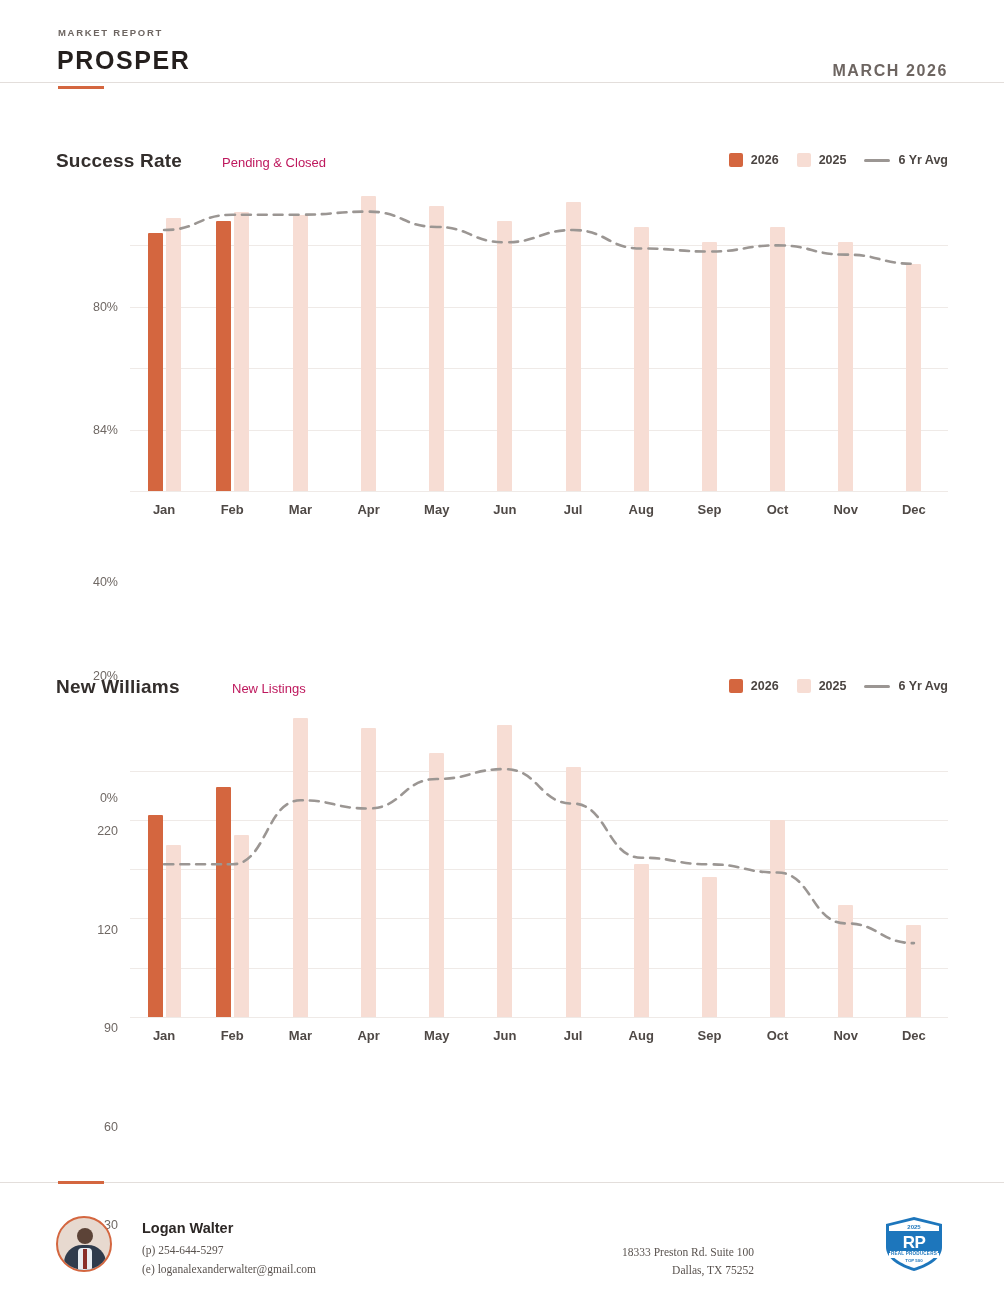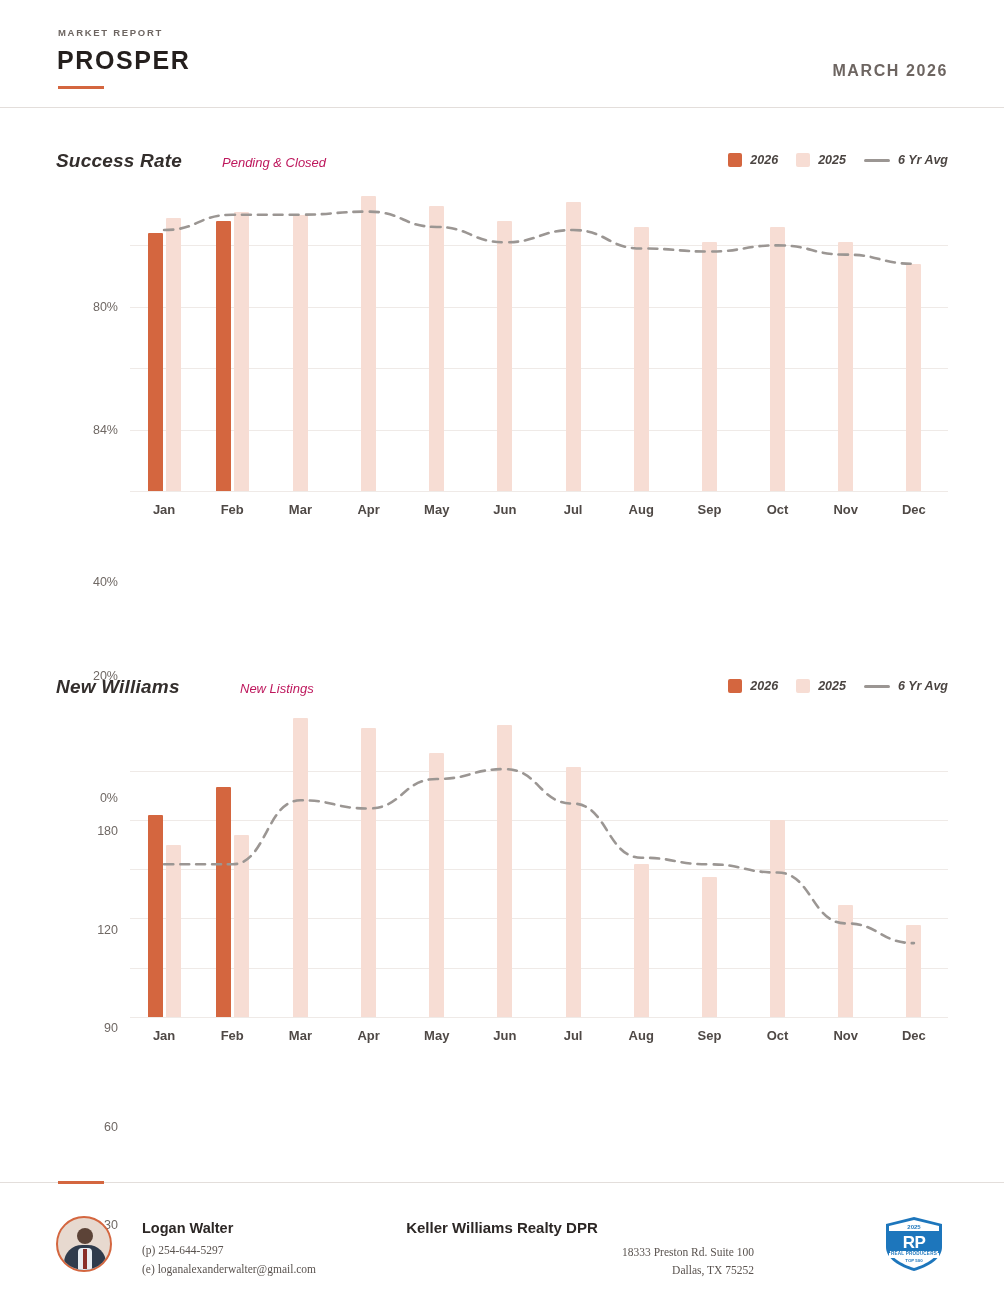--- a/index.html
+++ b/index.html
@@ -9,21 +9,21 @@
     height: 1304px;
     background: #ffffff;
     font-family: "Liberation Sans", sans-serif;
     color: #3f3a38;
     position: relative;
     overflow: hidden;
   }
 
   
   .header {
-    height: 108px;
+    height: 83px;
     border-bottom: 1px solid #e3dedb;
     position: relative;
     padding: 0 56px;
   }
   .kicker {
     position: absolute;
     left: 58px;
     top: 27px;
     font-size: 9.5px;
     letter-spacing: 1.7px;
@@ -55,38 +55,38 @@
     letter-spacing: 1.6px;
     font-weight: bold;
     color: #6d6561;
   }
 
   
   .chart-block { position: absolute; left: 0; width: 1004px; }
   #chart-success { top: 150px; }
   #chart-inventory { top: 676px; }
 
-  .chart-head { position: relative; height: 34px; padding: 0 40px; font-style: italic; }
+  .chart-head { position: relative; height: 34px; padding: 0 40px; }
   .chart-title {
     position: absolute;
     left: 56px;
     top: 0;
     font-size: 19px;
     font-weight: bold;
     letter-spacing: 0.2px;
     color: #332e2c;
   }
   .chart-sub {
     position: absolute;
     top: 5px;
     font-size: 13px;
     color: #be185d;
   }
   #success-sub { left: 222px; }
-  #inventory-sub { left: 232px; margin-left: 8px; }
+  #inventory-sub { left: 232px; }
 
   .legend {
     position: absolute;
     right: 56px;
     top: 3px;
     display: flex;
     align-items: center;
     gap: 18px;
     text-align: right;
   }
@@ -343,21 +343,21 @@
         <div class="gridline" style="top: 208.497px;">
           <div class="ytick" style="top: 208.497px;">60</div>
         </div>
         <div class="gridline" style="top: 159.246px;">
           <div class="ytick" style="top: 159.246px;">90</div>
         </div>
         <div class="gridline" style="top: 109.995px;">
           <div class="ytick" style="top: 109.995px;">120</div>
         </div>
         <div class="gridline" style="top: 60.7433px;">
-          <div class="ytick" style="top: 60.7433px;">180</div>
+          <div class="ytick" style="top: 60.7433px;">220</div>
         </div>
         <div class="xband" style="left: 0px; width: 68.1667px;">
           <div class="bar cur" style="height: 201.93px;"></div>
           <div class="bar prev" style="height: 172.38px;"></div>
           <div class="xlabel">Jan</div>
         </div>
         <div class="xband" style="left: 68.1667px; width: 68.1667px;">
           <div class="bar cur" style="height: 229.84px;"></div>
           <div class="bar prev" style="height: 182.23px;"></div>
           <div class="xlabel">Feb</div>
@@ -413,21 +413,20 @@
   <div class="footer-rule"></div>
   <div class="avatar">
     <span class="body"></span>
     <span class="shirt"></span>
     <span class="tie"></span>
     <span class="head"></span>
   </div>
   <div class="agent-name">Logan Walter</div>
   <div class="agent-phone">(p) 254-644-5297</div>
   <div class="agent-email">(e) loganalexanderwalter@gmail.com</div>
-  <div class="brokerage">Keller Williams Realty DPR</div>
   <div class="broker-addr1">18333 Preston Rd. Suite 100</div>
   <div class="broker-addr2">Dallas, TX 75252</div>
   <div class="badge">
     <svg width="68" height="58" viewBox="0 0 68 58">
       <path d="M34 2 L62 9 L62 32 C62 44 48 52 34 56 C20 52 6 44 6 32 L6 9 Z" fill="#1d76bc"></path>
       <path d="M34 5 L59 11 L59 32 C59 42 47 49 34 53 C21 49 9 42 9 32 L9 11 Z" fill="#ffffff"></path>
       <rect x="9" y="16" width="50" height="20" fill="#1d76bc"></rect>
       <path d="M9 38 h50 v5 H9 z" fill="#ffffff"></path>
     </svg>
     <div class="badge-year">2025</div>

